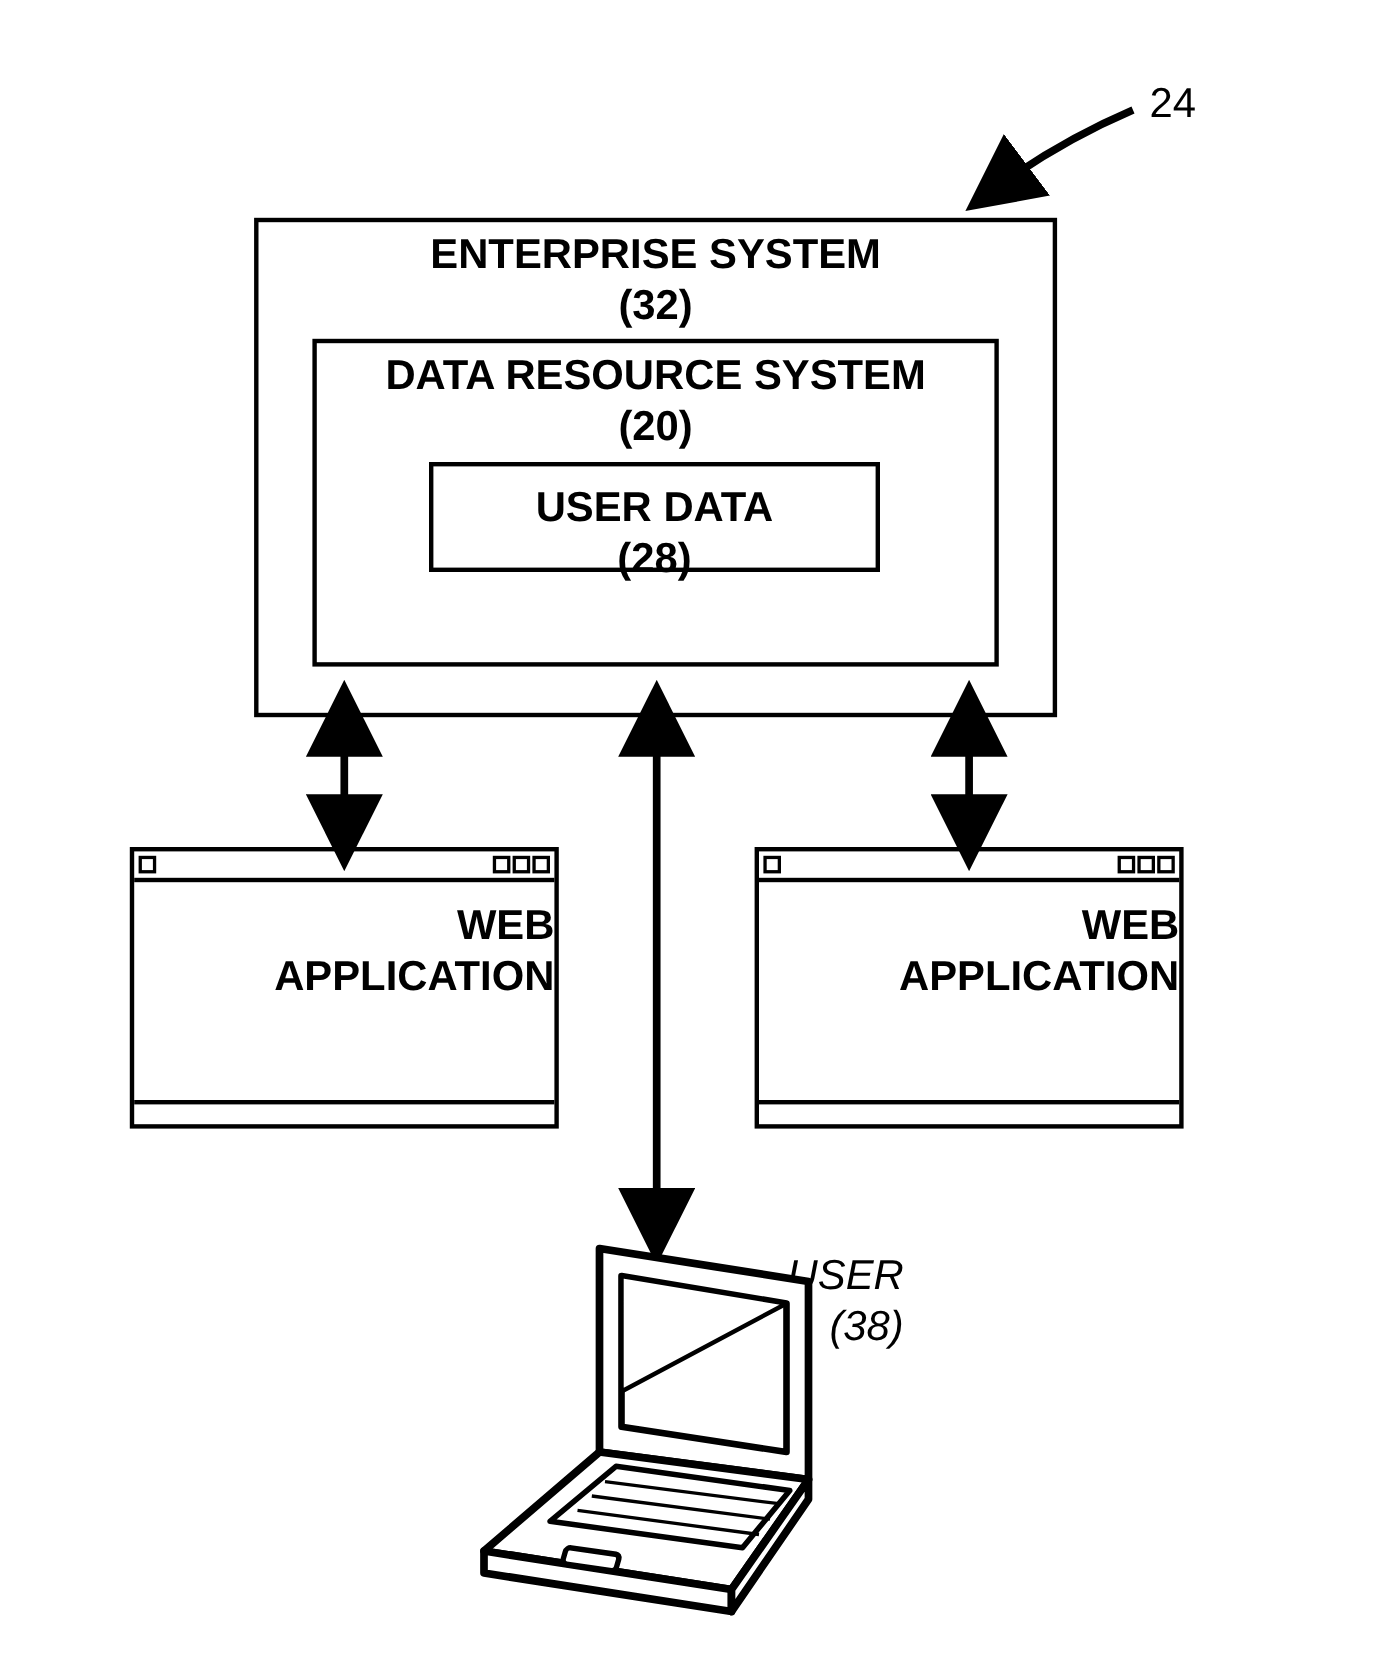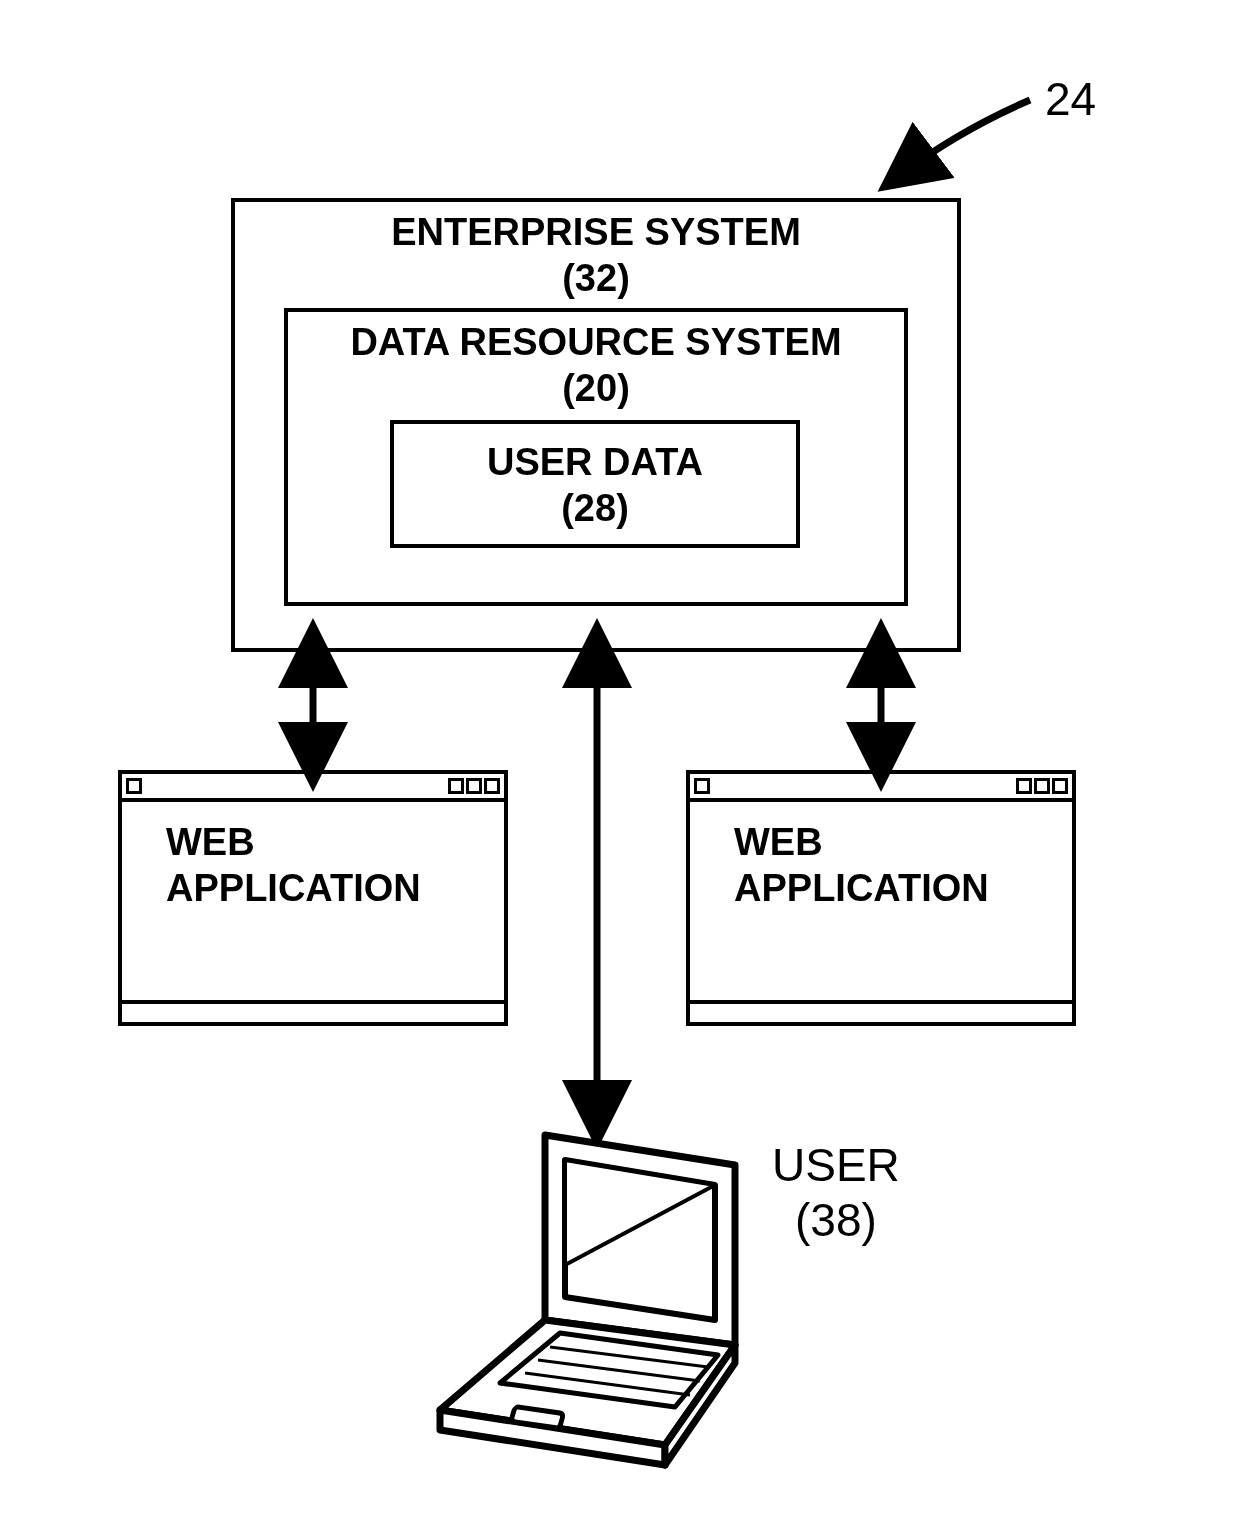--- a/index.html
+++ b/index.html
@@ -29,21 +29,21 @@
       padding-top: 8px;
     }
     .label {
       font-size: 38px;
       line-height: 1.2;
       font-weight: 700;
       white-space: pre-line;
     }
     .reflabel {
       position: absolute;
-      font-size: 46px;
+      font-size: 38px;
       line-height: 1.2;
       font-weight: 400;
       text-align: center;
     }
     .window {
       position: absolute;
       border: 4px solid #000;
       background: #fff;
     }
     .window .titlebar {
@@ -58,23 +58,22 @@
     .window .titlebar .right-ico {
       display: flex;
       gap: 2px;
     }
     .window .titlebar .ico {
       width: 16px;
       height: 16px;
       border: 3px solid #000;
     }
     .window .content {
-      text-align: left;
+      text-align: right;
       padding-top: 18px;
-      margin-left: 44px;
     }
     .window .statusbar {
       position: absolute;
       bottom: 0;
       left: 0;
       right: 0;
       height: 22px;
       border-top: 4px solid #000;
     }
     svg.overlay {
@@ -97,21 +96,21 @@
   <div class="box" style="left:231px; top:198px; width:730px; height:454px;">
     <div class="label">ENTERPRISE SYSTEM</div>
     <div class="label">(32)</div>
   </div>
 
   <div class="box" style="left:284px; top:308px; width:624px; height:298px;">
     <div class="label">DATA RESOURCE SYSTEM</div>
     <div class="label">(20)</div>
   </div>
 
-  <div class="box" style="left:390px; top:420px; width:410px; height:128px;">
+  <div class="box" style="left:390px; top:420px; width:410px; height:100px;">
     <div class="label" style="margin-top:8px;">USER DATA</div>
     <div class="label">(28)</div>
   </div>
 
   <div class="window" style="left:118px; top:770px; width:390px; height:256px;">
     <div class="titlebar">
       <div class="left-ico">
         <div class="ico"></div>
       </div>
       <div class="right-ico">
@@ -138,21 +137,21 @@
         <div class="ico"></div>
       </div>
     </div>
     <div class="content">
       <div class="label">WEB
 APPLICATION</div>
     </div>
     <div class="statusbar"></div>
   </div>
 
-  <div class="reflabel" style="left:772px; top:1138px; text-align:center;">
+  <div class="reflabel" style="left:716px; top:1138px; text-align:right;font-style:italic;">
     <div>USER</div>
     <div>(38)</div>
   </div>
 
   <svg class="overlay" viewBox="0 0 1255 1527">
     <defs>
       <marker id="arrowhead" markerWidth="10" markerHeight="10" refX="6" refY="5" orient="auto" markerUnits="strokeWidth">
         <path d="M0,0 L10,5 L0,10 z" fill="#000"></path>
       </marker>
       <marker id="arrowheadStart" markerWidth="10" markerHeight="10" refX="4" refY="5" orient="auto-start-reverse" markerUnits="strokeWidth">

